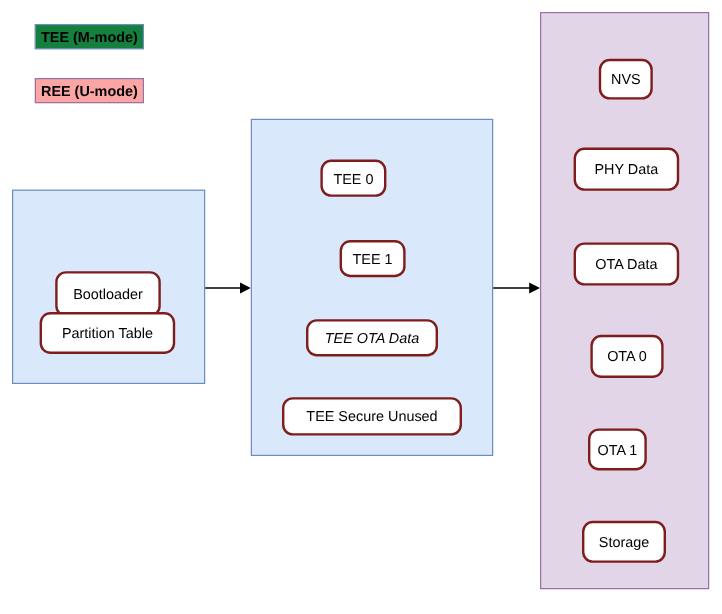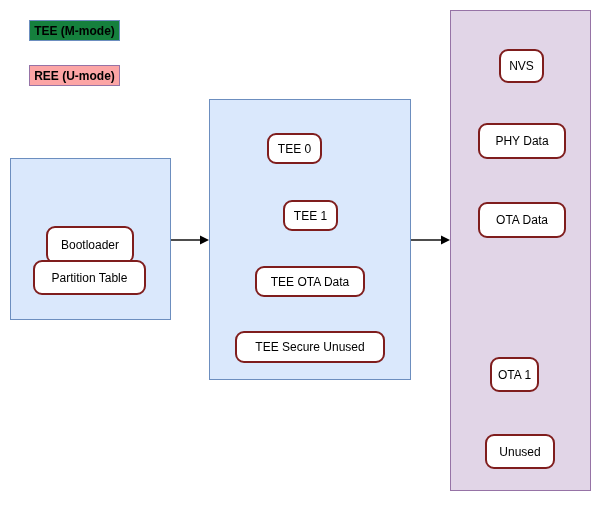--- a/index.html
+++ b/index.html
@@ -72,43 +72,46 @@
     </div>
   </div>
 
   <div class="container-box region-tee c-teecol">
     <div class="node" style="left:57px; top:33px; width:55px; height:31px;">
       <span>TEE 0</span>
     </div>
     <div class="node" style="left:73px; top:100px; width:55px; height:31px;">
       <span>TEE 1</span>
     </div>
-    <div class="node" style="left:45px; top:166px; width:110px; height:31px;">
+    <div class="node" style="left:45px; top:166px; width:110px; height:31px;font-style:italic;">
       <span>TEE OTA Data</span>
     </div>
     <div class="node" style="left:25px; top:231px; width:150px; height:32px;">
       <span>TEE Secure Unused</span>
     </div>
   </div>
 
   <div class="container-box region-ree c-reecol">
     <div class="node" style="left:48px; top:38px; width:45px; height:34px;">
       <span>NVS</span>
     </div>
     <div class="node" style="left:27px; top:112px; width:88px; height:36px;">
       <span>PHY Data</span>
     </div>
     <div class="node" style="left:27px; top:191px; width:88px; height:36px;">
       <span>OTA Data</span>
     </div>
+    <div class="node" style="left:41px; top:268px; width:61px; height:36px;">
+      <span>OTA 0</span>
+    </div>
     <div class="node" style="left:39px; top:346px; width:49px; height:35px;">
       <span>OTA 1</span>
     </div>
     <div class="node" style="left:34px; top:423px; width:70px; height:35px;">
-      <span>Unused</span>
+      <span>Storage</span>
     </div>
   </div>
 
   <svg class="arrow-svg" style="left:171px; top:232px;" width="39" height="16">
     <line x1="0" y1="8" x2="30" y2="8" stroke="#000000" stroke-width="1.4"></line>
     <polygon points="29,3.5 38,8 29,12.5" fill="#000000"></polygon>
   </svg>
 
   <svg class="arrow-svg" style="left:411px; top:232px;" width="40" height="16">
     <line x1="0" y1="8" x2="31" y2="8" stroke="#000000" stroke-width="1.4"></line>

